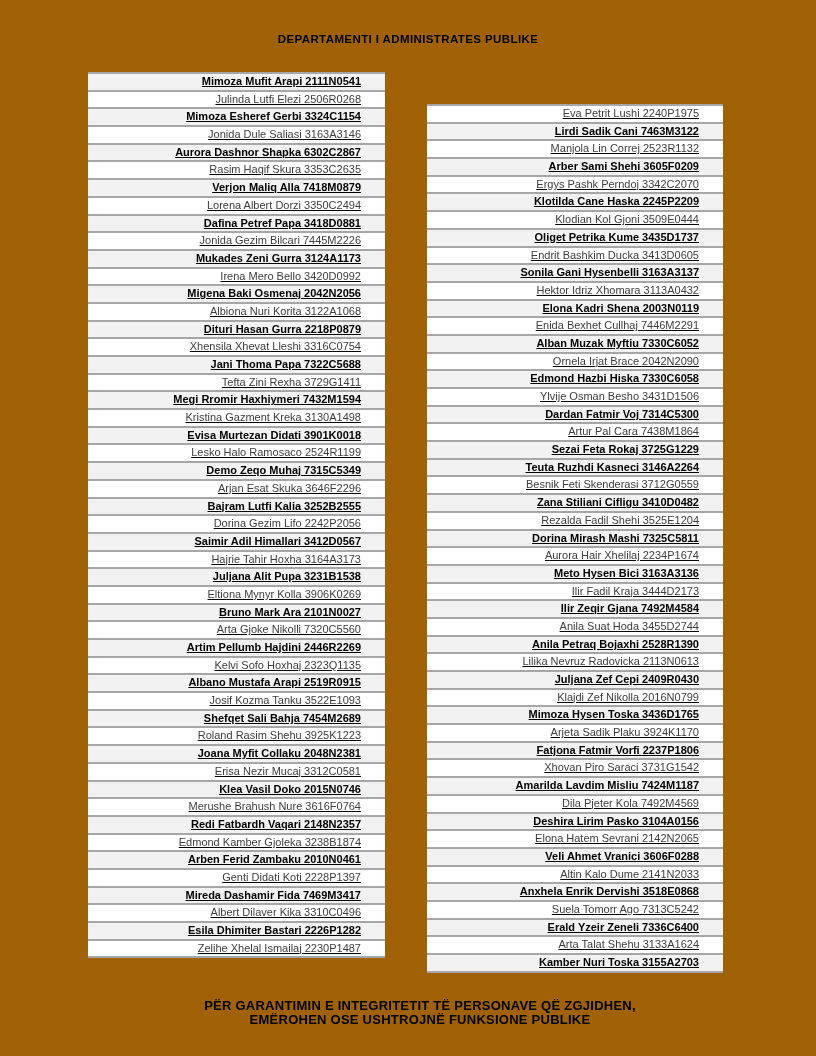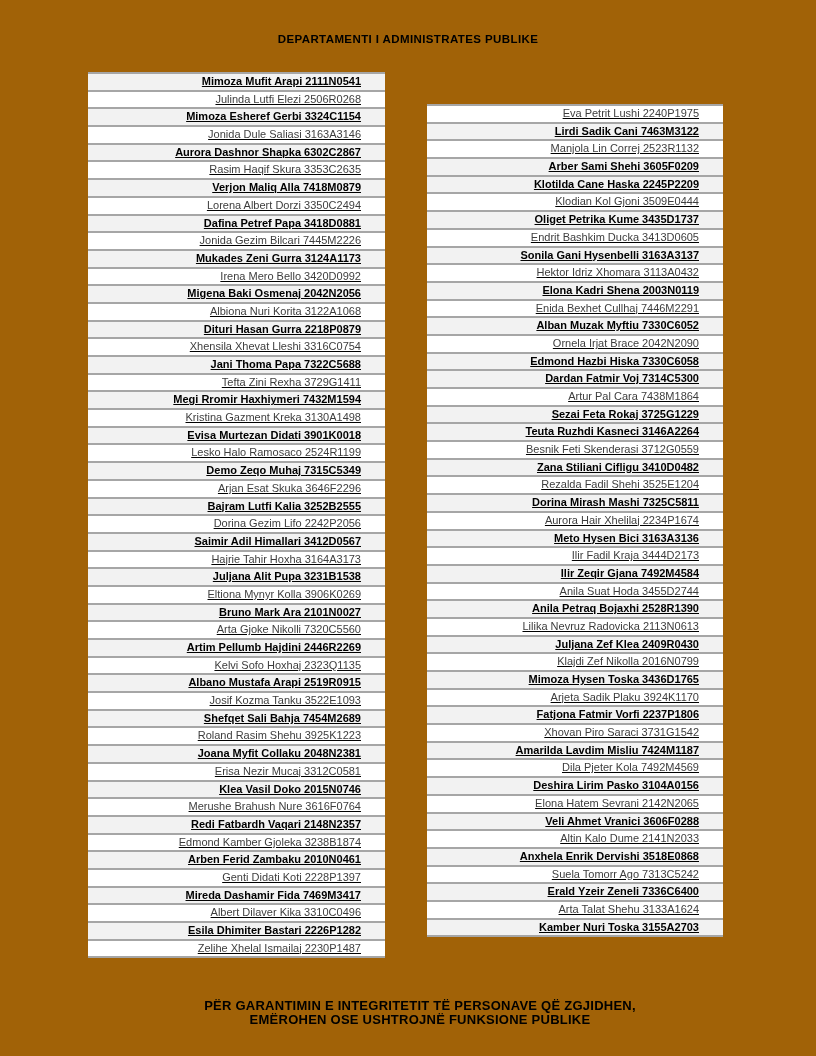--- a/index.html
+++ b/index.html
@@ -107,47 +107,49 @@
       <div class="row shaded"><span>Mireda Dashamir Fida 7469M3417</span></div>
       <div class="row"><span>Albert Dilaver Kika 3310C0496</span></div>
       <div class="row shaded"><span>Esila Dhimiter Bastari 2226P1282</span></div>
       <div class="row"><span>Zelihe Xhelal Ismailaj 2230P1487</span></div>
     </div>
   <div class="col" id="col-right">
       <div class="row"><span>Eva Petrit Lushi 2240P1975</span></div>
       <div class="row shaded"><span>Lirdi Sadik Cani 7463M3122</span></div>
       <div class="row"><span>Manjola Lin Correj 2523R1132</span></div>
       <div class="row shaded"><span>Arber Sami Shehi 3605F0209</span></div>
+      <div class="row"><span>Ergys Pashk Perndoj 3342C2070</span></div>
       <div class="row shaded"><span>Klotilda Cane Haska 2245P2209</span></div>
       <div class="row"><span>Klodian Kol Gjoni 3509E0444</span></div>
       <div class="row shaded"><span>Oliget Petrika Kume 3435D1737</span></div>
       <div class="row"><span>Endrit Bashkim Ducka 3413D0605</span></div>
       <div class="row shaded"><span>Sonila Gani Hysenbelli 3163A3137</span></div>
       <div class="row"><span>Hektor Idriz Xhomara 3113A0432</span></div>
       <div class="row shaded"><span>Elona Kadri Shena 2003N0119</span></div>
       <div class="row"><span>Enida Bexhet Cullhaj 7446M2291</span></div>
       <div class="row shaded"><span>Alban Muzak Myftiu 7330C6052</span></div>
       <div class="row"><span>Ornela Irjat Brace 2042N2090</span></div>
       <div class="row shaded"><span>Edmond Hazbi Hiska 7330C6058</span></div>
+      <div class="row"><span>Ylvije Osman Besho 3431D1506</span></div>
       <div class="row shaded"><span>Dardan Fatmir Voj 7314C5300</span></div>
       <div class="row"><span>Artur Pal Cara 7438M1864</span></div>
       <div class="row shaded"><span>Sezai Feta Rokaj 3725G1229</span></div>
       <div class="row shaded"><span>Teuta Ruzhdi Kasneci 3146A2264</span></div>
       <div class="row"><span>Besnik Feti Skenderasi 3712G0559</span></div>
       <div class="row shaded"><span>Zana Stiliani Cifligu 3410D0482</span></div>
       <div class="row"><span>Rezalda Fadil Shehi 3525E1204</span></div>
       <div class="row shaded"><span>Dorina Mirash Mashi 7325C5811</span></div>
       <div class="row"><span>Aurora Hair Xhelilaj 2234P1674</span></div>
       <div class="row shaded"><span>Meto Hysen Bici 3163A3136</span></div>
       <div class="row"><span>Ilir Fadil Kraja 3444D2173</span></div>
       <div class="row shaded"><span>Ilir Zeqir Gjana 7492M4584</span></div>
       <div class="row"><span>Anila Suat Hoda 3455D2744</span></div>
       <div class="row shaded"><span>Anila Petraq Bojaxhi 2528R1390</span></div>
       <div class="row"><span>Lilika Nevruz Radovicka 2113N0613</span></div>
-      <div class="row shaded"><span>Juljana Zef Klea 2409R0430</span></div>
+      <div class="row shaded"><span>Juljana Zef Cepi 2409R0430</span></div>
       <div class="row"><span>Klajdi Zef Nikolla 2016N0799</span></div>
       <div class="row shaded"><span>Mimoza Hysen Toska 3436D1765</span></div>
       <div class="row"><span>Arjeta Sadik Plaku 3924K1170</span></div>
       <div class="row shaded"><span>Fatjona Fatmir Vorfi 2237P1806</span></div>
       <div class="row"><span>Xhovan Piro Saraci 3731G1542</span></div>
       <div class="row shaded"><span>Amarilda Lavdim Misliu 7424M1187</span></div>
       <div class="row"><span>Dila Pjeter Kola 7492M4569</span></div>
       <div class="row shaded"><span>Deshira Lirim Pasko 3104A0156</span></div>
       <div class="row"><span>Elona Hatem Sevrani 2142N2065</span></div>
       <div class="row shaded"><span>Veli Ahmet Vranici 3606F0288</span></div>

